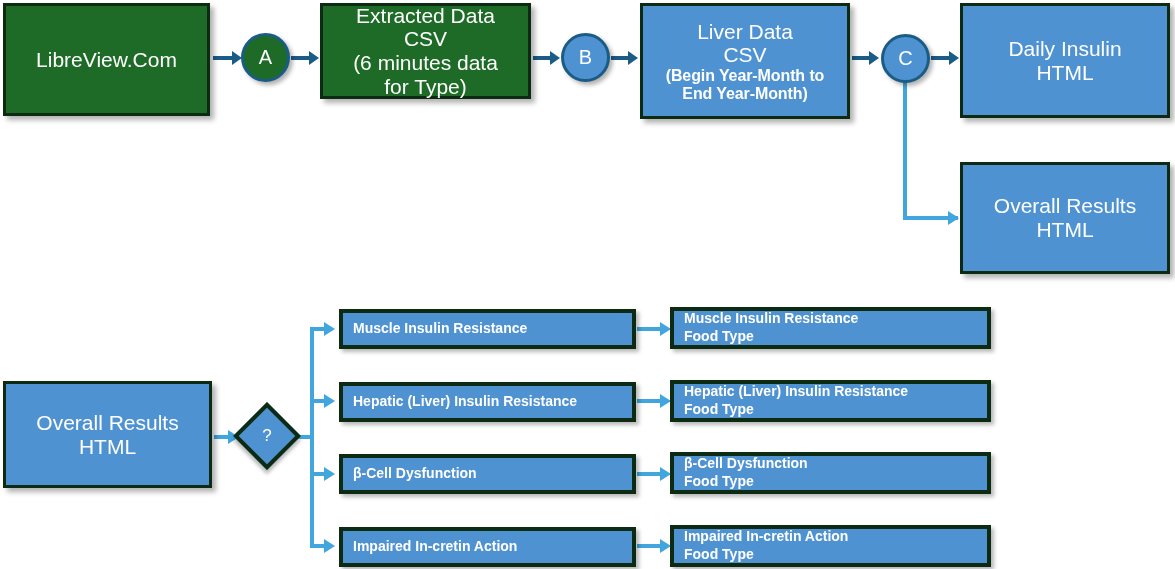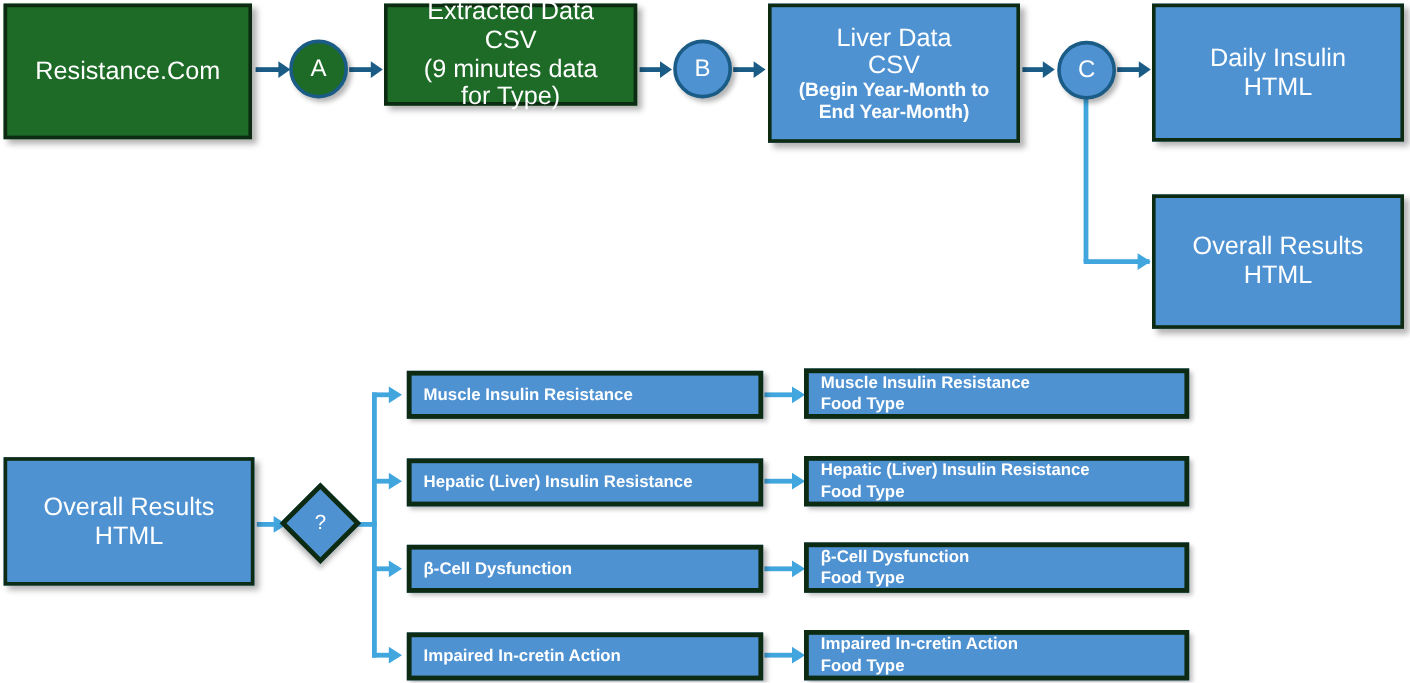--- a/index.html
+++ b/index.html
@@ -131,37 +131,37 @@
     border-left: 11px solid #41a6de;
     z-index: 2;
   }
 </style>
 </head>
 <body>
 
 <div id="canvas">
 
   <div class="node green" style="left:3px; top:3px; width:207px; height:113px;">
-    <span class="txt big">Resistance.Com</span>
+    <span class="txt big">LibreView.Com</span>
   </div>
 
   <div class="h-dark" style="left:213px; top:56px; width:23px;"></div>
   <div class="arrow-dark" style="left:232px; top:51px;"></div>
 
   <div class="circle green" style="left:241px; top:33px; width:49px; height:49px;">
     <span>A</span>
   </div>
 
   <div class="h-dark" style="left:291px; top:56px; width:22px;"></div>
   <div class="arrow-dark" style="left:309px; top:51px;"></div>
 
-  <div class="node green" style="left:320px; top:3px; width:211px; height:85px; flex-direction:column;">
+  <div class="node green" style="left:320px; top:3px; width:211px; height:96px; flex-direction:column;">
     <span class="txt big">Extracted Data</span>
     <span class="txt big">CSV</span>
-    <span class="txt big">(9 minutes data</span>
+    <span class="txt big">(6 minutes data</span>
     <span class="txt big">for Type)</span>
   </div>
 
   <div class="h-dark" style="left:533px; top:56px; width:21px;"></div>
   <div class="arrow-dark" style="left:550px; top:51px;"></div>
 
   <div class="circle blue" style="left:561px; top:33px; width:49px; height:49px;">
     <span>B</span>
   </div>
 

